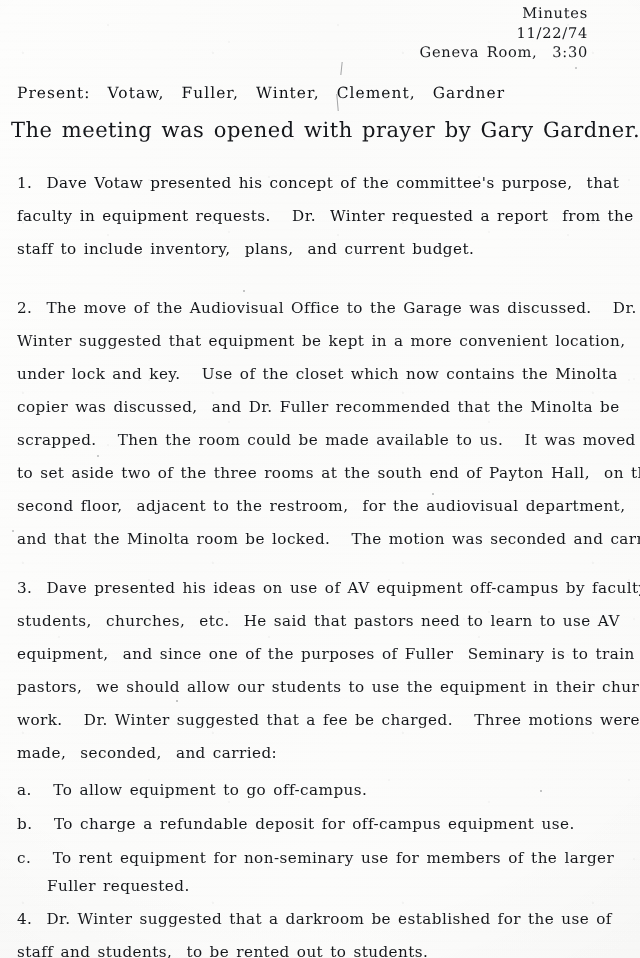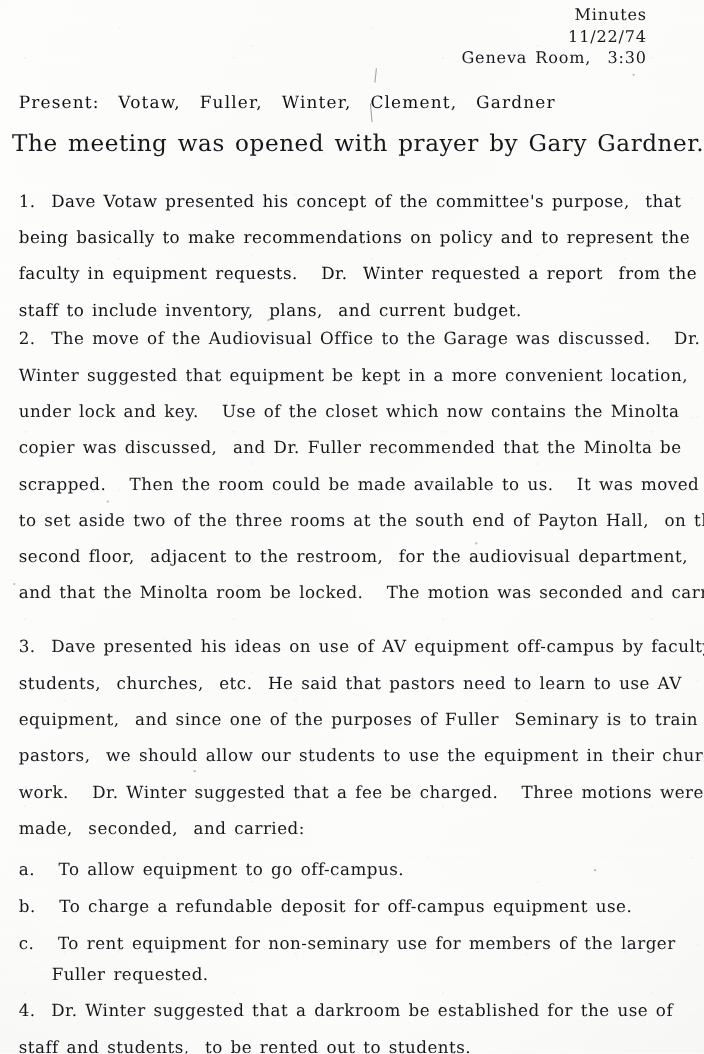--- a/index.html
+++ b/index.html
@@ -193,21 +193,20 @@
       <span class="heading-line tw">11/22/74</span>
       <span class="heading-line tw">Geneva Room,  3:30</span>
     </div>
 
     <div class="present-line tw">Present:  Votaw,  Fuller,  Winter,  Clement,  Gardner</div>
 
     <div class="opened-line tw">The meeting was opened with prayer by Gary Gardner.</div>
 
     <div class="para strike-heavy" style="top:147px;margin-top:20px;">
       <span class="ln">1.  Dave Votaw presented his concept of the committee's purpose,  that</span>
-      <span class="ln">being basically to make recommendations on policy and to represent the</span>
       <span class="ln">faculty in equipment requests.   Dr.  Winter requested a report  from the</span>
       <span class="ln">staff to include inventory,  plans,  and current budget.</span>
     </div>
 
     <div class="para" style="top:292px;">
       <span class="ln">2.  The move of the Audiovisual Office to the Garage was discussed.   Dr.</span>
       <span class="ln">Winter suggested that equipment be kept in a more convenient location,</span>
       <span class="ln">under lock and key.   Use of the closet which now contains the Minolta</span>
       <span class="ln">copier was discussed,  and Dr. Fuller recommended that the Minolta be</span>
       <span class="ln">scrapped.   Then the room could be made available to us.   It was moved</span>

